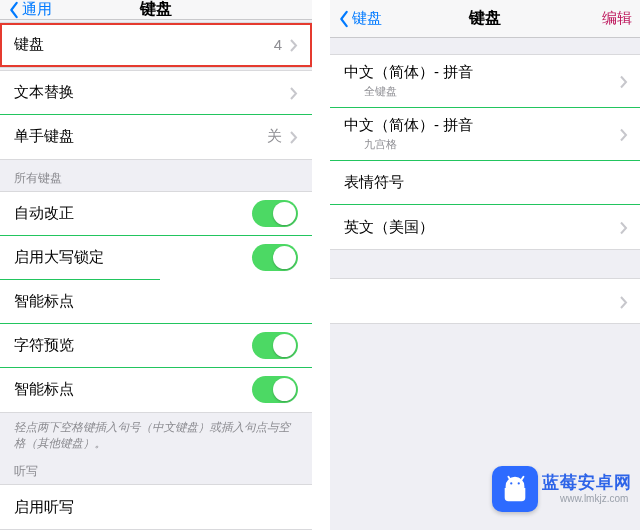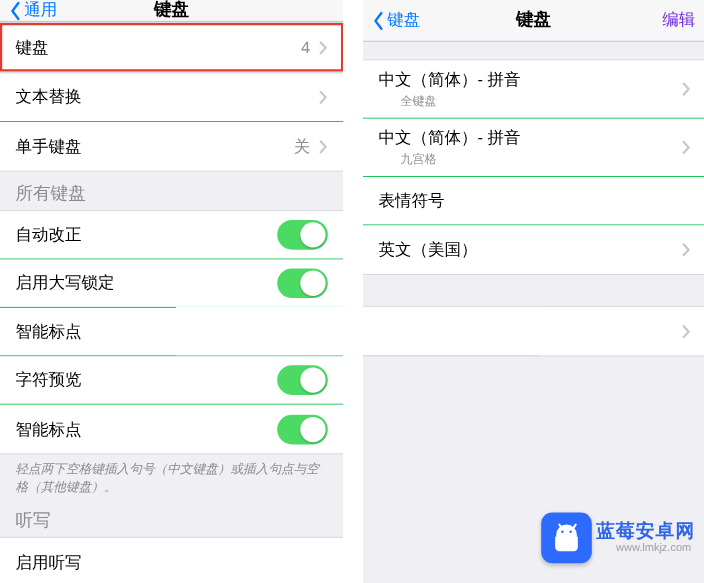--- a/index.html
+++ b/index.html
@@ -51,21 +51,21 @@
   .nav-title {
     position: absolute;
     left: 50%;
     transform: translateX(-50%);
     font-weight: 600;
     font-size: 16px;
     color: #000;
   }
   .nav-edit {
     margin-left: auto;
-    color: #6d28d9;
+    color: #be185d;
     font-size: 15px;
   }
   .section-gap { height: 28px; }
   .section-gap-sm { height: 16px; }
   .cell {
     background: #fff;
     min-height: 44px;
     display: flex;
     align-items: center;
     padding: 0 14px;
@@ -108,21 +108,21 @@
     right: 2px;
     top: 2px;
     width: 23px;
     height: 23px;
     border-radius: 50%;
     background: #fff;
     box-shadow: 0 1px 2px rgba(0,0,0,0.25);
   }
   .section-header {
     padding: 10px 14px 4px;
-    font-size: 16px;
+    font-size: 12px;
     color: #8a8a8f;
   }
   .footnote {
     padding: 6px 14px 2px;
     font-size: 11.5px;
     color: #8a8a8f;
     line-height: 1.4;
     font-style: italic;
   }
   .cell.two-line {

